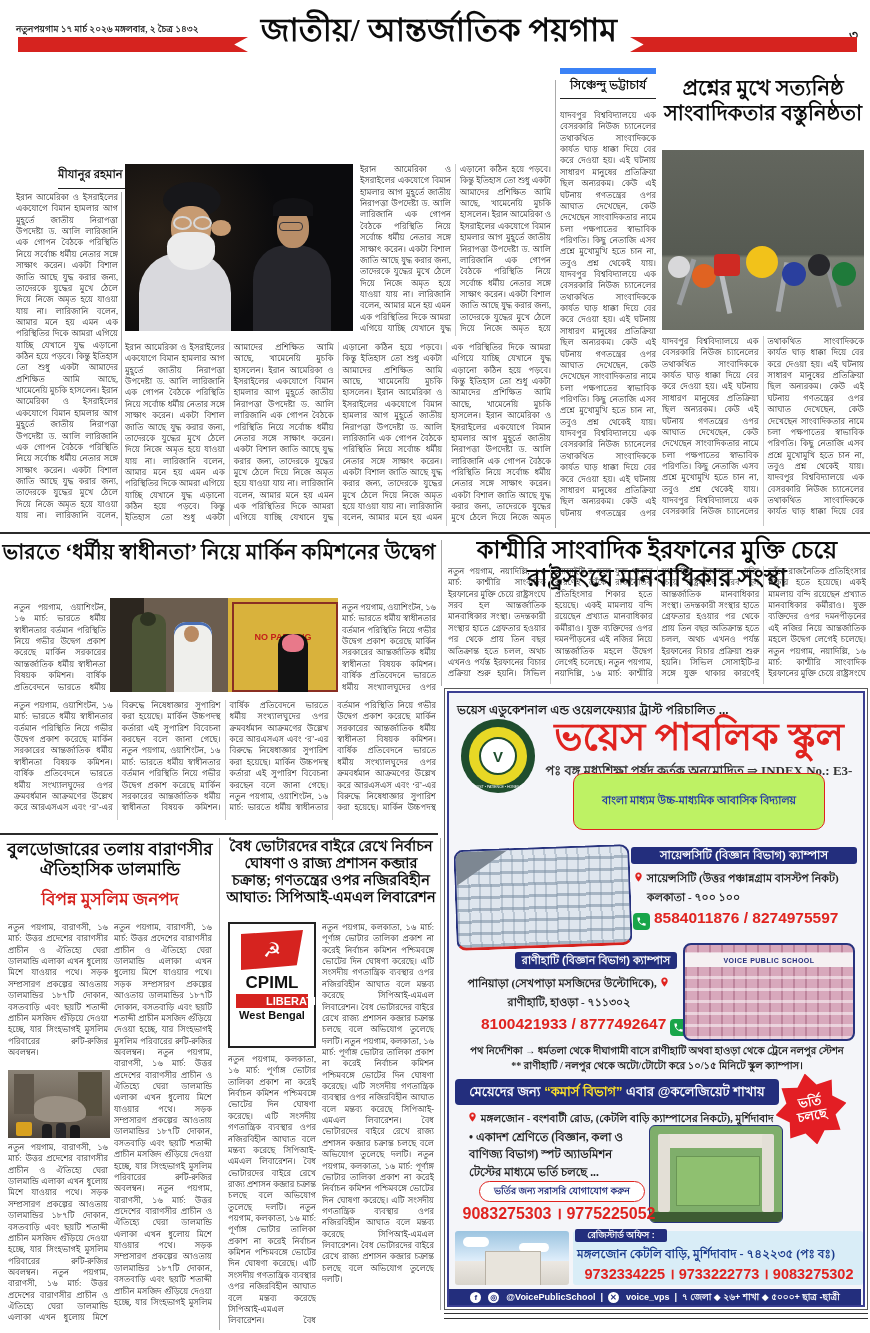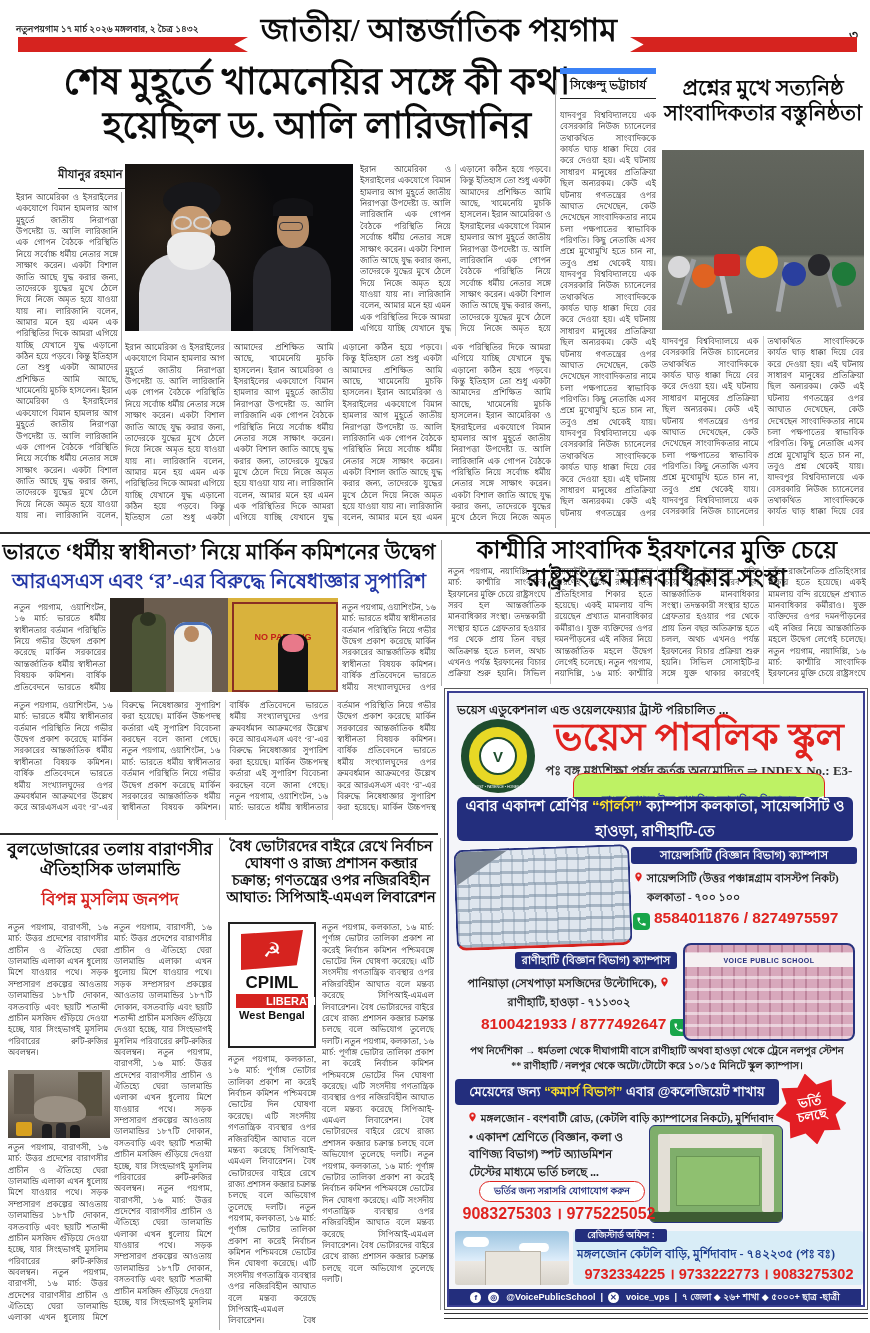--- a/index.html
+++ b/index.html
@@ -46,21 +46,20 @@
 <body>
 
 <div class="page">
 
   <div class="abs" style="left:16px;top:22px;font-size:9px;font-weight:bold;">নতুনপয়গাম ১৭ মার্চ ২০২৬ মঙ্গলবার, ২ চৈত্র ১৪৩২</div>
   <div class="abs" style="right:12px;top:24px;font-size:14px;font-weight:bold;">৩</div>
   <div class="ribbon" style="left:18px;width:230px;clip-path:polygon(0 0,100% 0,94% 50%,100% 100%,0 100%);"></div>
   <div class="ribbon" style="left:630px;width:227px;clip-path:polygon(0 0,100% 0,100% 100%,0 100%,6% 50%);"></div>
   <div class="abs hl" style="left:242px;top:12px;width:394px;font-size:32px;">জাতীয়/ আন্তর্জাতিক পয়গাম</div>
 
-  <div class="abs hl" style="left:14px;top:60px;width:606px;font-size:37px;">শেষ মুহূর্তে খামেনেয়ির সঙ্গে কী কথা হয়েছিল ড. আলি লারিজানির</div>
   <div class="abs byline" style="left:58px;top:166px;width:88px;font-size:11.5px;border-bottom:1.5px solid #222;padding-bottom:3px;">মীযানুর রহমান</div>
   <div class="abs txt c1" style="left:16px;top:192px;width:102px;height:334px;">ইরান আমেরিকা ও ইসরাইলের একযোগে বিমান হামলার আগ মুহূর্তে জাতীয় নিরাপত্তা উপদেষ্টা ড. আলি লারিজানি এক গোপন বৈঠকে পরিস্থিতি নিয়ে সর্বোচ্চ ধর্মীয় নেতার সঙ্গে সাক্ষাৎ করেন। একটা বিশাল জাতি আছে যুদ্ধ করার জন্য, তাদেরকে যুদ্ধের মুখে ঠেলে দিয়ে নিজে অমৃত হয়ে যাওয়া যায় না। লারিজানি বলেন, আমার মনে হয় এমন এক পরিস্থিতির দিকে আমরা এগিয়ে যাচ্ছি যেখানে যুদ্ধ এড়ানো কঠিন হয়ে পড়বে। কিন্তু ইতিহাস তো শুধু একটা আমাদের প্রশিক্ষিত আমি আছে, খামেনেয়ি মুচকি হাসলেন। ইরান আমেরিকা ও ইসরাইলের একযোগে বিমান হামলার আগ মুহূর্তে জাতীয় নিরাপত্তা উপদেষ্টা ড. আলি লারিজানি এক গোপন বৈঠকে পরিস্থিতি নিয়ে সর্বোচ্চ ধর্মীয় নেতার সঙ্গে সাক্ষাৎ করেন। একটা বিশাল জাতি আছে যুদ্ধ করার জন্য, তাদেরকে যুদ্ধের মুখে ঠেলে দিয়ে নিজে অমৃত হয়ে যাওয়া যায় না। লারিজানি বলেন, আমার মনে হয় এমন এক পরিস্থিতির দিকে আমরা এগিয়ে যাচ্ছি যেখানে যুদ্ধ এড়ানো কঠিন হয়ে পড়বে। কিন্তু ইতিহাস তো শুধু একটা আমাদের প্রশিক্ষিত আমি আছে, খামেনেয়ি মুচকি হাসলেন।</div>
 
   <div class="ph" style="left:125px;top:164px;width:228px;height:167px;background:radial-gradient(circle at 15% 40%, #2a2118 0%, #0b0b0d 55%);">
     <div style="left:14px;bottom:0;width:92px;height:78px;background:#d9d9dd;border-radius:40px 40px 0 0;"></div>
     <div style="left:38px;top:18px;width:58px;height:36px;background:#17171a;border-radius:50%;"></div>
     <div style="left:46px;top:42px;width:40px;height:44px;background:#c79b72;border-radius:45%;"></div>
     <div style="left:42px;top:68px;width:48px;height:38px;background:#ececec;border-radius:45% 45% 60% 60%;"></div>
     <div style="left:48px;top:52px;width:15px;height:10px;border:2px solid #d8d8d8;border-radius:50%;"></div>
     <div style="left:68px;top:52px;width:15px;height:10px;border:2px solid #d8d8d8;border-radius:50%;"></div>
@@ -91,21 +90,20 @@
     <div style="left:84px;top:96px;width:32px;height:32px;background:#f2c21a;border-radius:50%;"></div>
     <div style="left:120px;top:112px;width:24px;height:24px;background:#2a3f9e;border-radius:50%;"></div>
     <div style="left:146px;top:104px;width:22px;height:22px;background:#27272b;border-radius:50%;"></div>
     <div style="left:170px;top:112px;width:24px;height:24px;background:#1f7a3a;border-radius:50%;"></div>
   </div>
   <div class="abs txt c2" style="left:662px;top:336px;width:202px;height:190px;">যাদবপুর বিশ্ববিদ্যালয়ে এক বেসরকারি নিউজ চ্যানেলের তথাকথিত সাংবাদিককে কার্যত ঘাড় ধাক্কা দিয়ে বের করে দেওয়া হয়। এই ঘটনায় সাধারণ মানুষের প্রতিক্রিয়া ছিল অন্যরকম। কেউ এই ঘটনায় গণতন্ত্রের ওপর আঘাত দেখেছেন, কেউ দেখেছেন সাংবাদিকতার নামে চলা পক্ষপাতের স্বাভাবিক পরিণতি। কিছু নেতাজি এসব প্রশ্নে মুখোমুখি হতে চান না, তবুও প্রশ্ন থেকেই যায়। যাদবপুর বিশ্ববিদ্যালয়ে এক বেসরকারি নিউজ চ্যানেলের তথাকথিত সাংবাদিককে কার্যত ঘাড় ধাক্কা দিয়ে বের করে দেওয়া হয়। এই ঘটনায় সাধারণ মানুষের প্রতিক্রিয়া ছিল অন্যরকম। কেউ এই ঘটনায় গণতন্ত্রের ওপর আঘাত দেখেছেন, কেউ দেখেছেন সাংবাদিকতার নামে চলা পক্ষপাতের স্বাভাবিক পরিণতি। কিছু নেতাজি এসব প্রশ্নে মুখোমুখি হতে চান না, তবুও প্রশ্ন থেকেই যায়। যাদবপুর বিশ্ববিদ্যালয়ে এক বেসরকারি নিউজ চ্যানেলের তথাকথিত সাংবাদিককে কার্যত ঘাড় ধাক্কা দিয়ে বের করে দেওয়া হয়। এই ঘটনায় সাধারণ মানুষের প্রতিক্রিয়া ছিল অন্যরকম। কেউ এই ঘটনায় গণতন্ত্রের ওপর আঘাত দেখেছেন, কেউ দেখেছেন সাংবাদিকতার নামে চলা পক্ষপাতের স্বাভাবিক পরিণতি। কিছু নেতাজি এসব প্রশ্নে মুখোমুখি হতে চান না, তবুও প্রশ্ন থেকেই যায়।</div>
 
   <div class="hrule" style="left:0;top:532px;width:870px;"></div>
 
   <div class="abs hl" style="left:0;top:540px;width:438px;font-size:21px;">ভারতে ‘ধর্মীয় স্বাধীনতা’ নিয়ে মার্কিন কমিশনের উদ্বেগ</div>
-  <div class="abs hl" style="left:0;top:570px;width:438px;font-size:20px;color:#2438a6;">আরএসএস এবং ‘র’-এর বিরুদ্ধে নিষেধাজ্ঞার সুপারিশ</div>
   <div class="abs txt c1" style="left:14px;top:602px;width:92px;height:92px;">নতুন পয়গাম, ওয়াশিংটন, ১৬ মার্চ: ভারতে ধর্মীয় স্বাধীনতার বর্তমান পরিস্থিতি নিয়ে গভীর উদ্বেগ প্রকাশ করেছে মার্কিন সরকারের আন্তর্জাতিক ধর্মীয় স্বাধীনতা বিষয়ক কমিশন। বার্ষিক প্রতিবেদনে ভারতে ধর্মীয় সংখ্যালঘুদের ওপর ক্রমবর্ধমান আক্রমণের উল্লেখ করে আরএসএস এবং ‘র’-এর বিরুদ্ধে নিষেধাজ্ঞার সুপারিশ করা হয়েছে। মার্কিন উচ্চপদস্থ কর্তারা এই সুপারিশ বিবেচনা করছেন বলে জানা গেছে।</div>
 
   <div class="ph" style="left:110px;top:598px;width:228px;height:94px;background:#6b5d4f;">
     <div style="left:0;top:0;width:34px;height:94px;background:#2c261f;"></div>
     <div style="left:22px;bottom:0;width:34px;height:78px;background:#4c5436;border-radius:10px 10px 0 0;"></div>
     <div style="left:30px;top:14px;width:16px;height:14px;background:#2e3322;border-radius:50%;"></div>
     <div style="left:64px;bottom:0;width:38px;height:70px;background:#efefec;border-radius:12px 12px 0 0;box-shadow:inset 0 3px 0 #4a6fb5;"></div>
     <div style="left:74px;top:28px;width:15px;height:16px;background:#b98a62;border-radius:50%;"></div>
     <div style="left:118px;top:0;width:110px;height:94px;background:#d9b23c;"></div>
     <div style="left:122px;top:4px;width:102px;height:86px;border:2px solid #8a2f23;"></div>
@@ -130,23 +128,20 @@
       <div style="width:58px;height:58px;border-radius:50%;background:#e8d825;display:flex;align-items:center;justify-content:center;">
         <div style="width:34px;height:34px;border-radius:50%;background:#fff;border:2px solid #1f4d2e;display:flex;align-items:center;justify-content:center;color:#1f4d2e;font-weight:900;font-size:15px;font-family:'Liberation Sans',sans-serif;">V</div>
       </div>
       <div style="position:absolute;bottom:4px;width:100%;text-align:center;font-size:3.5px;color:#fff;font-family:'Liberation Sans',sans-serif;">TRUST • PATIENCE • HONESTY</div>
     </div>
 
     <div class="abs" style="left:96px;top:18px;width:316px;text-align:center;font-size:38px;font-weight:900;color:#e0231f;">ভয়েস পাবলিক স্কুল</div>
     <div class="abs" style="left:96px;top:72px;width:316px;text-align:center;font-size:13px;font-weight:bold;color:#333;">পঃ বঙ্গ মধ্যশিক্ষা পর্ষদ কর্তৃক অনুমোদিত ⇒ INDEX No.: E3-105</div>
     <div class="abs" style="left:128px;top:84px;width:250px;text-align:center;font-size:11px;font-weight:bold;color:#2438a6;border:1.5px solid #e0231f;border-radius:10px;padding:18px 0;background:#bef264;">বাংলা মাধ্যম উচ্চ-মাধ্যমিক আবাসিক বিদ্যালয়</div>
 
-    <div class="abs navy-banner" style="left:12px;top:108px;width:396px;height:44px;border-radius:6px;font-size:15px;display:flex;align-items:center;justify-content:center;padding:0 8px;box-sizing:border-box;">
-      <span><span>এবার একাদশ শ্রেণির </span><span class="yellow">“গার্লস”</span><span> ক্যাম্পাস কলকাতা, সায়েন্সসিটি ও হাওড়া, রাণীহাটি-তে</span></span>
-    </div>
 
     <div class="ph" style="left:10px;top:158px;width:172px;height:96px;background:#dfe6ee;border:2px solid #28337e;border-bottom:3px solid #d6231f;border-radius:10px;transform:rotate(-2deg);background-image:repeating-linear-gradient(0deg,rgba(120,140,160,.55) 0 3px,transparent 3px 12px),repeating-linear-gradient(90deg,rgba(120,140,160,.35) 0 2px,transparent 2px 11px);">
       <div style="left:0;top:0;width:52px;height:34px;background:#7d8792;clip-path:polygon(0 0,100% 0,0 100%);"></div>
     </div>
     <div class="abs navy-banner" style="left:186px;top:158px;width:226px;height:17px;line-height:17px;font-size:11.5px;border-radius:3px;">সায়েন্সসিটি (বিজ্ঞান বিভাগ) ক্যাম্পাস</div>
     <div class="abs" style="left:188px;top:181px;width:226px;font-size:11px;font-weight:bold;color:#222;">
       <svg class="pin" viewBox="0 0 24 24">
           <path d="M12 2C8.1 2 5 5.1 5 9c0 5.2 7 13 7 13s7-7.8 7-13c0-3.9-3.1-7-7-7zm0 9.5A2.5 2.5 0 1 1 12 6a2.5 2.5 0 0 1 0 5.5z" fill="#e0231f"></path>
         </svg>
       <span>সায়েন্সসিটি (উত্তর পঞ্চান্নগ্রাম বাসস্টপ নিকট)</span><br>

